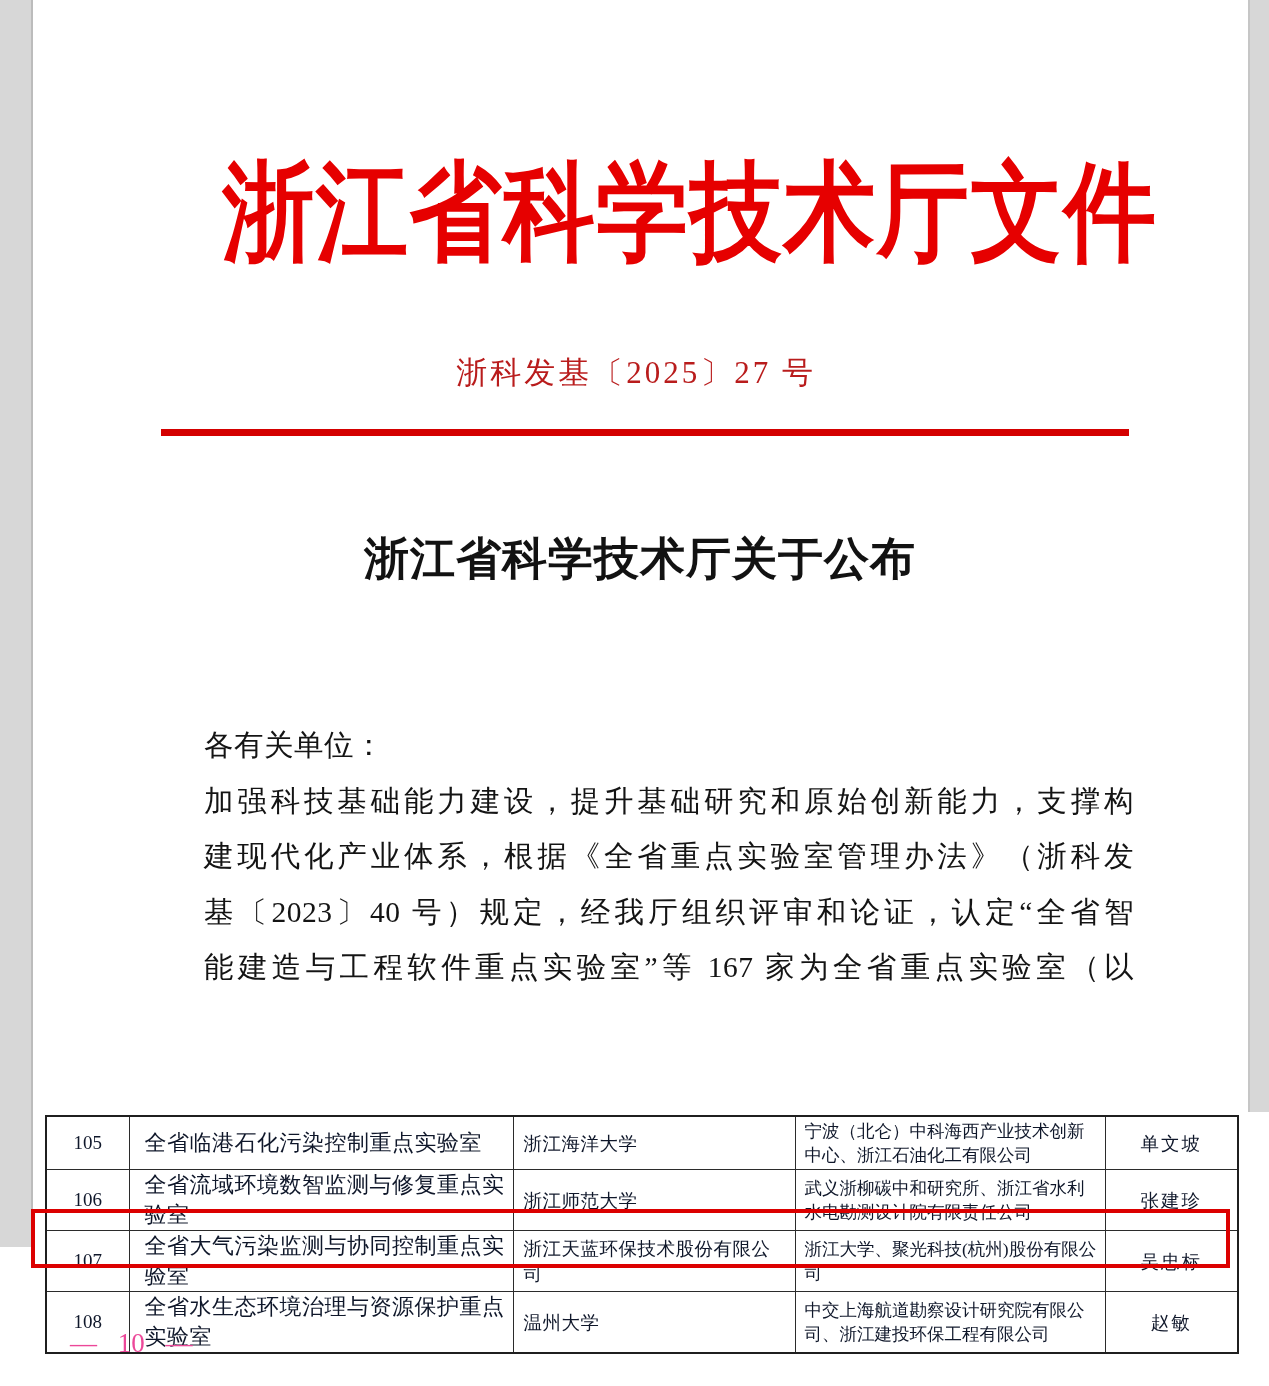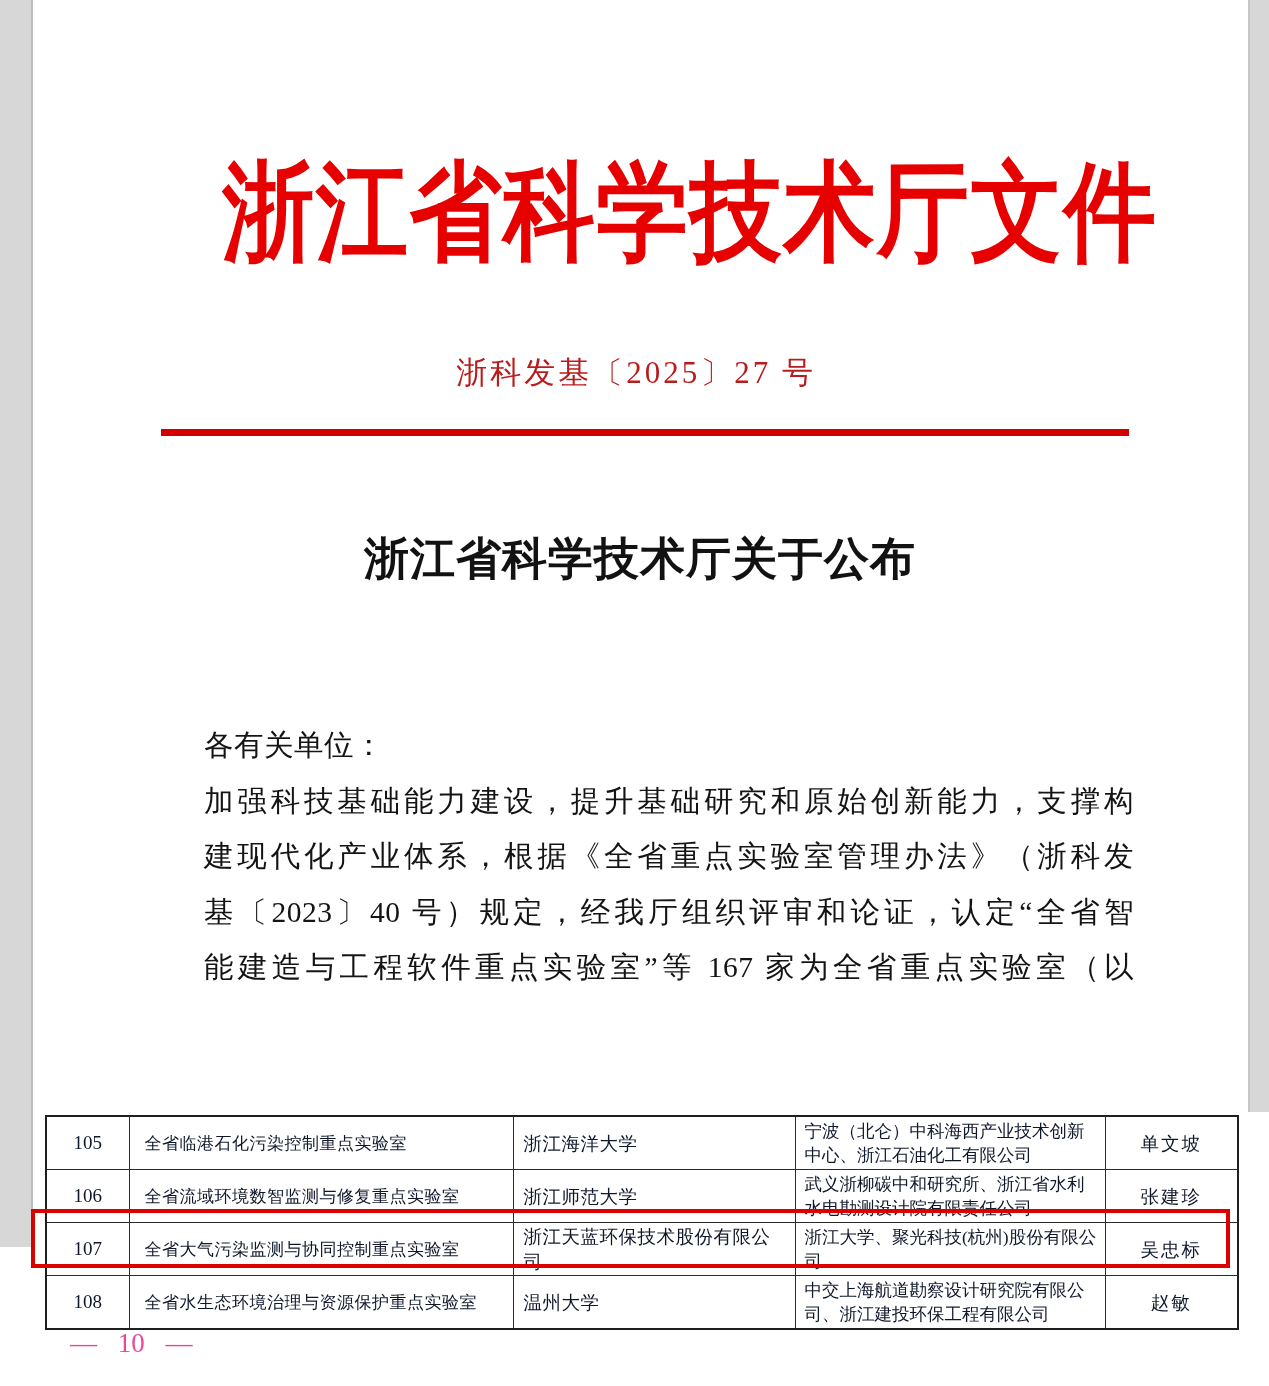--- a/index.html
+++ b/index.html
@@ -53,21 +53,21 @@
   .table-wrap{position:absolute;left:45px;top:1115px;}
   table.results{
     border-collapse:collapse;table-layout:fixed;width:1170px;
     border:2px solid #1f1f1f;
   }
   table.results td{
     border:1.5px solid #2b2b2b;height:51px;box-sizing:border-box;
     color:#0f172a;vertical-align:middle;overflow:hidden;
   }
   td.c-no{width:83px;text-align:center;font-size:19px;}
-  td.c-lab{width:384px;font-size:17px;padding:0 6px 0 15px;letter-spacing:0.5px;}
+  td.c-lab{width:384px;font-size:22px;padding:0 6px 0 15px;letter-spacing:0.5px;}
   td.c-host{width:282px;font-size:18.5px;padding:0 6px 0 10px;letter-spacing:0.5px;}
   td.c-part{width:310px;font-size:17.5px;line-height:24px;padding:2px 6px 2px 9px;}
   td.c-dir{width:133px;text-align:center;font-size:18.5px;letter-spacing:2px;}
   .highlight-box{
     position:absolute;left:31px;top:1209px;width:1199px;height:59px;
     border:4px solid #dc0000;box-sizing:border-box;pointer-events:none;
   }
   .page-num{
     position:absolute;left:70px;top:1328px;font-size:27px;color:#ec4899;
     word-spacing:14px;

